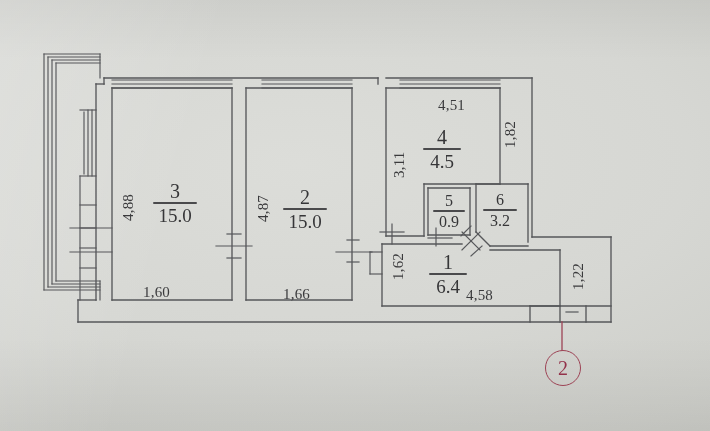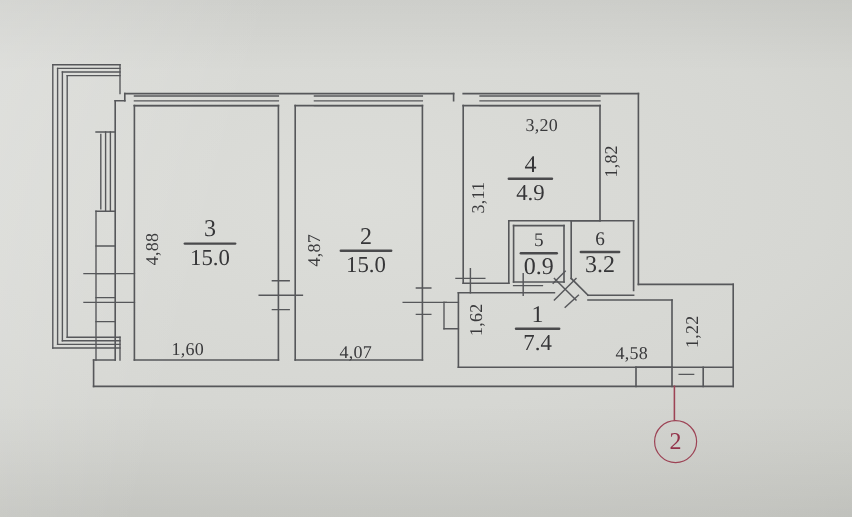--- a/index.html
+++ b/index.html
@@ -41,21 +41,21 @@
     font-family:"Liberation Serif", serif;
     user-select:none;
   }
   .roomlbl .num{font-size:20px;line-height:18px;display:block;}
   .roomlbl .bar{
     display:block;height:1.6px;background:#4a4a4c;margin:2px auto 2px auto;
     border-radius:1px;
   }
   .roomlbl .area{font-size:19px;line-height:19px;display:block;}
   .roomlbl.small .num{font-size:16px;line-height:15px;}
-  .roomlbl.small .area{font-size:20px;line-height:16px;}
+  .roomlbl.small .area{font-size:16px;line-height:16px;}
   .marker{
     position:absolute;
     width:34px;height:34px;border-radius:50%;
     border:1.6px solid #9d4355;
     color:#93324a;
     font-family:"Liberation Serif", serif;
     font-size:20px;
     display:flex;align-items:center;justify-content:center;
     background:transparent;
   }
@@ -243,56 +243,56 @@
 
   <div class="roomlbl" style="left:278px;top:188px;width:54px;">
     <span class="num">2</span>
     <span class="bar" style="width:44px;"></span>
     <span class="area">15.0</span>
   </div>
 
   <div class="roomlbl" style="left:418px;top:128px;width:48px;">
     <span class="num">4</span>
     <span class="bar" style="width:38px;"></span>
-    <span class="area">4.9</span>
+    <span class="area">4.5</span>
   </div>
 
   <div class="roomlbl small" style="left:429px;top:193px;width:40px;">
     <span class="num">5</span>
     <span class="bar" style="width:32px;"></span>
     <span class="area">0.9</span>
   </div>
 
   <div class="roomlbl small" style="left:478px;top:192px;width:44px;">
     <span class="num">6</span>
     <span class="bar" style="width:34px;"></span>
     <span class="area">3.2</span>
   </div>
 
   <div class="roomlbl" style="left:424px;top:253px;width:48px;">
     <span class="num">1</span>
     <span class="bar" style="width:38px;"></span>
-    <span class="area">7.4</span>
+    <span class="area">6.4</span>
   </div>
 
   <div class="lbl dim v" style="left:121px;top:221px;transform:rotate(-90deg);">4,88</div>
 
   <div class="lbl dim" style="left:143px;top:285px;">1,60</div>
 
   <div class="lbl dim v" style="left:256px;top:222px;transform:rotate(-90deg);">4,87</div>
 
-  <div class="lbl dim" style="left:283px;top:287px;">4,07</div>
-
-  <div class="lbl dim" style="left:438px;top:98px;">3,20</div>
+  <div class="lbl dim" style="left:283px;top:287px;">1,66</div>
+
+  <div class="lbl dim" style="left:438px;top:98px;">4,51</div>
 
   <div class="lbl dim v" style="left:503px;top:148px;transform:rotate(-90deg);">1,82</div>
 
   <div class="lbl dim v" style="left:392px;top:178px;transform:rotate(-90deg);">3,11</div>
 
   <div class="lbl dim v" style="left:391px;top:280px;transform:rotate(-90deg);">1,62</div>
 
-  <div class="lbl dim" style="left:466px;top:288px;margin-left:47px;">4,58</div>
+  <div class="lbl dim" style="left:466px;top:288px;">4,58</div>
 
   <div class="lbl dim v" style="left:571px;top:290px;transform:rotate(-90deg);">1,22</div>
 
   <div class="marker" style="left:545px;top:350px;">2</div>
 
 </div>
 
 </body></html>

